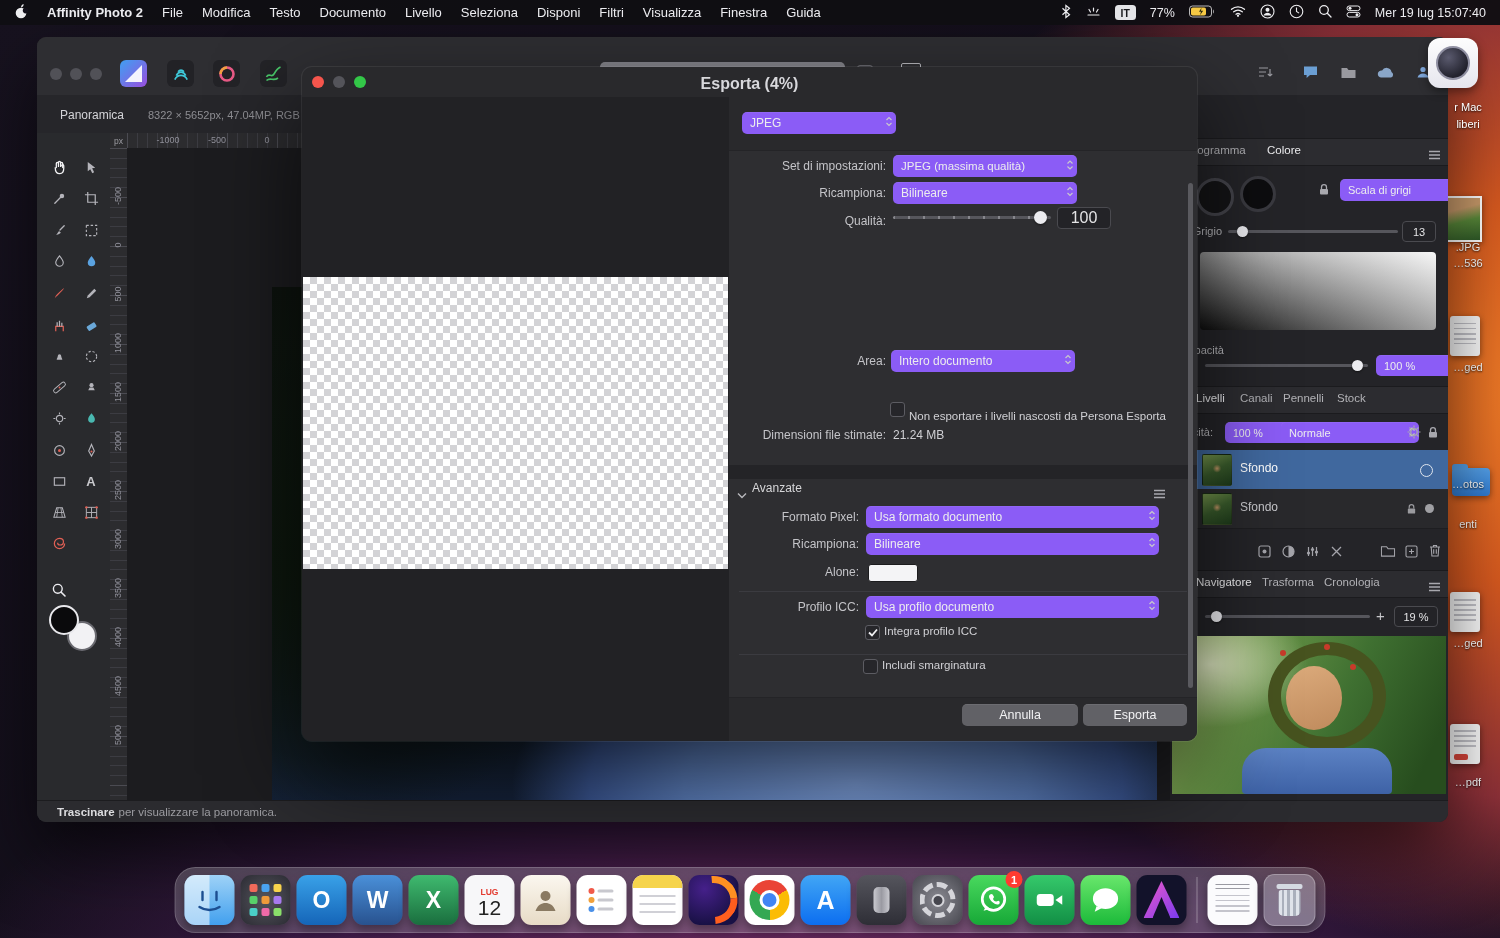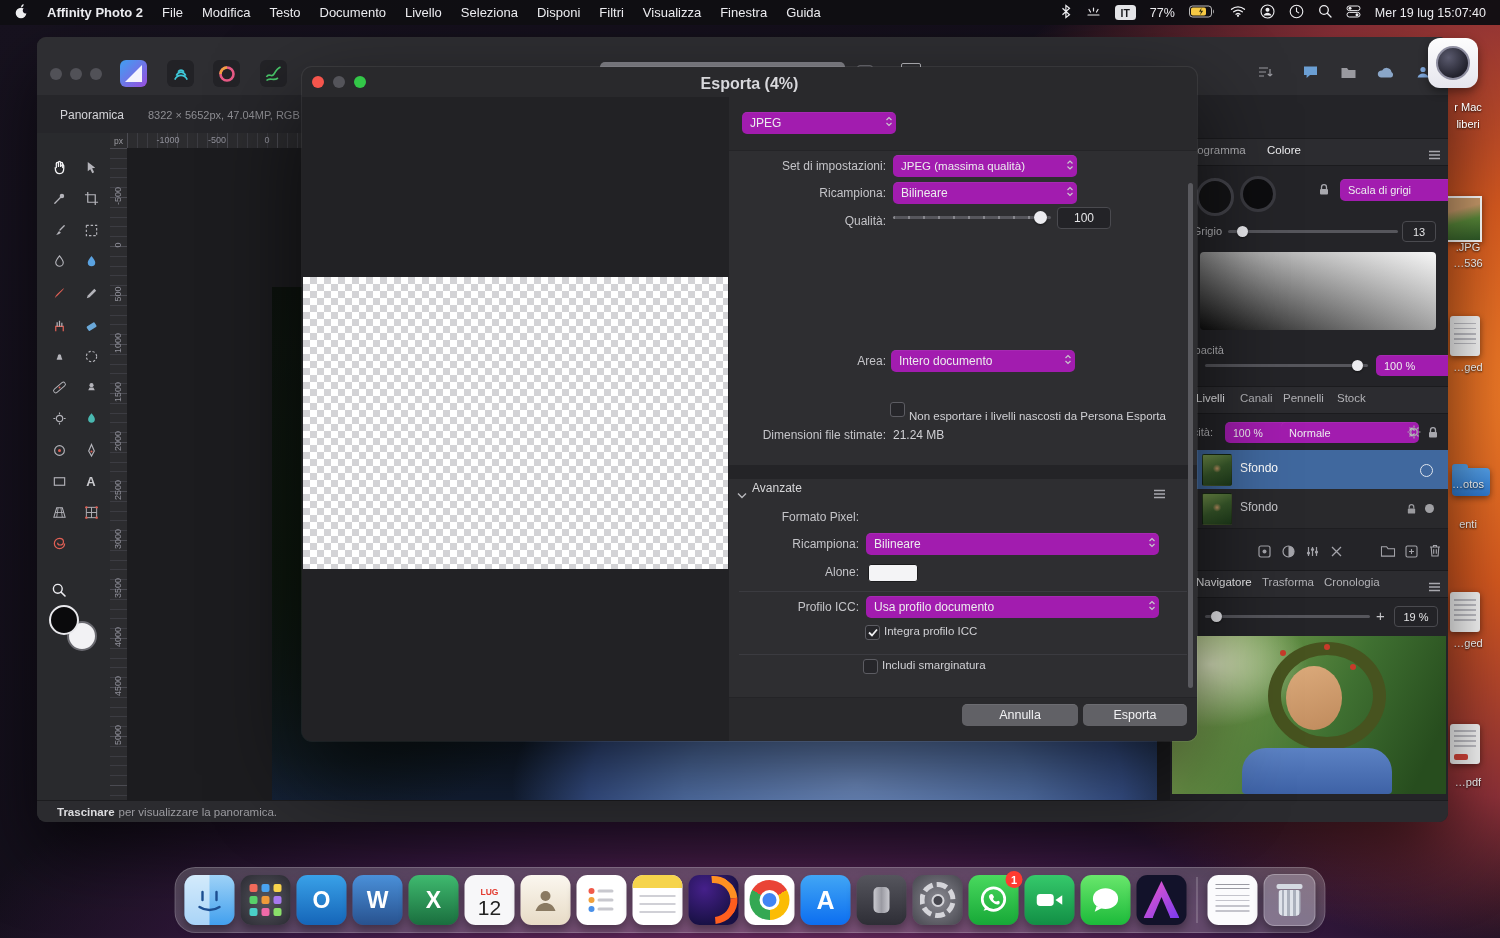--- a/index.html
+++ b/index.html
@@ -41,21 +41,21 @@
       radial-gradient(430px 210px at 66% 97%, #7b9cd6 0%, #5a7cb8 40%, #3a5590 62%, rgba(25,35,60,0) 80%),
       radial-gradient(320px 320px at 8% 55%, rgba(12,22,12,.95), rgba(12,20,14,.45) 60%, rgba(0,0,0,0) 80%),
       linear-gradient(180deg,#0d130e 0%,#111b12 55%,#15223a 100%)}
   .statusbar{position:absolute;left:0;top:763px;width:1411px;height:22px;background:#2b2b2f;border-top:1px solid #1c1c1f;
     display:flex;align-items:center;gap:4px;padding-left:20px;font-size:11.5px;color:#9c9ca1}
   .statusbar b{color:#dcdcdf}
   .panels{position:absolute;left:1133px;top:58px;width:278px;height:705px;background:#242428}
   .ptabbar{position:absolute;left:1133px;width:278px;height:26px;background:#2c2c30;border-top:1px solid #1b1b1e;border-bottom:1px solid #1b1b1e}
   .ptab{position:absolute;font-size:11.5px;color:#b2b2b6;white-space:nowrap}
   .ptab.act{color:#ededef}
-  .sel{position:absolute;height:22px;background:#a21caf;border-radius:5px;color:#ececee;font-size:12px;
+  .sel{position:absolute;height:22px;background:#8b5cf6;border-radius:5px;color:#ececee;font-size:12px;
     display:flex;align-items:center;padding:0 18px 0 8px;box-shadow:inset 0 0.5px 0 rgba(255,255,255,.12);white-space:nowrap;overflow:hidden}
   .sel .chev{position:absolute;right:3px;top:50%;transform:translateY(-50%)}
   .vbox{position:absolute;background:#232327;border:1px solid #4a4a4f;border-radius:4px;color:#e4e4e6;font-size:11px;
     display:flex;align-items:center;justify-content:center}
   .track{position:absolute;height:3px;background:#56565c;border-radius:2px}
   .knob{position:absolute;width:11px;height:11px;background:#ececf0;border-radius:50%;box-shadow:0 1px 2px rgba(0,0,0,.5)}
   .lrow{position:absolute;left:1133px;width:278px;height:39px}
   .lthumb{position:absolute;width:28px;height:30px;border-radius:2px;border:1px solid rgba(0,0,0,.4);
     background:radial-gradient(6px 6px at 50% 45%, #c89868, rgba(0,0,0,0) 70%),linear-gradient(150deg,#7a9a50,#3a5c2c 50%,#1d3a1a)}
   
@@ -596,21 +596,21 @@
         <span class="chev"><svg width="8" height="12" viewBox="0 0 8 12">
               <path d="M1.5 4.5L4 2l2.5 2.5M1.5 7.5L4 10l2.5-2.5" stroke="#c8c8cc" stroke-width="1.2" fill="none"></path>
             </svg></span>
       </div>
 
       <span class="flabel" style="left:0;top:117px;width:157px">Qualità:</span>
       <div class="s" style="left:164px;top:111px;width:158px;height:18px">
         <div class="qtrack" style="left:0;top:8px;width:158px"></div>
         <div class="knob" style="left:141px;top:3px;width:13px;height:13px"></div>
       </div>
-      <div class="vbox" style="left:328px;top:110px;width:52px;height:20px;font-size:12px">100</div>
+      <div class="vbox" style="left:328px;top:110px;width:52px;height:20px;font-size:16px">100</div>
 
       <span class="flabel" style="left:0;top:257px;width:157px">Area:</span>
       <div class="sel" style="left:162px;top:253px;width:158px">
         <span>Intero documento</span>
         <span class="chev"><svg width="8" height="12" viewBox="0 0 8 12">
               <path d="M1.5 4.5L4 2l2.5 2.5M1.5 7.5L4 10l2.5-2.5" stroke="#c8c8cc" stroke-width="1.2" fill="none"></path>
             </svg></span>
       </div>
 
       <div class="cb" style="left:161px;top:305px"></div>
@@ -621,20 +621,26 @@
 
       <span class="s" style="left:8px;top:388px"><svg width="10" height="7" viewBox="0 0 10 7">
             <path d="M1 1.5l4 4 4-4" stroke="#b8b8bc" stroke-width="1.4" fill="none"></path>
           </svg></span>
       <span class="s tx" style="left:23px;top:384px;font-size:12px;color:#d6d6d8">Avanzate</span>
       <span class="s" style="left:424px;top:388px"><svg width="13" height="10" viewBox="0 0 13 10">
             <path d="M1 1.5h11M1 5h11M1 8.5h11" stroke="#a8a8ae" stroke-width="1.4"></path>
           </svg></span>
 
       <span class="flabel" style="left:0;top:413px;width:130px">Formato Pixel:</span>
+      <div class="sel" style="left:137px;top:409px;width:267px">
+        <span>Usa formato documento</span>
+        <span class="chev"><svg width="8" height="12" viewBox="0 0 8 12">
+              <path d="M1.5 4.5L4 2l2.5 2.5M1.5 7.5L4 10l2.5-2.5" stroke="#c8c8cc" stroke-width="1.2" fill="none"></path>
+            </svg></span>
+      </div>
 
       <span class="flabel" style="left:0;top:440px;width:130px">Ricampiona:</span>
       <div class="sel" style="left:137px;top:436px;width:267px">
         <span>Bilineare</span>
         <span class="chev"><svg width="8" height="12" viewBox="0 0 8 12">
               <path d="M1.5 4.5L4 2l2.5 2.5M1.5 7.5L4 10l2.5-2.5" stroke="#c8c8cc" stroke-width="1.2" fill="none"></path>
             </svg></span>
       </div>
 
       <span class="flabel" style="left:0;top:468px;width:130px">Alone:</span>

